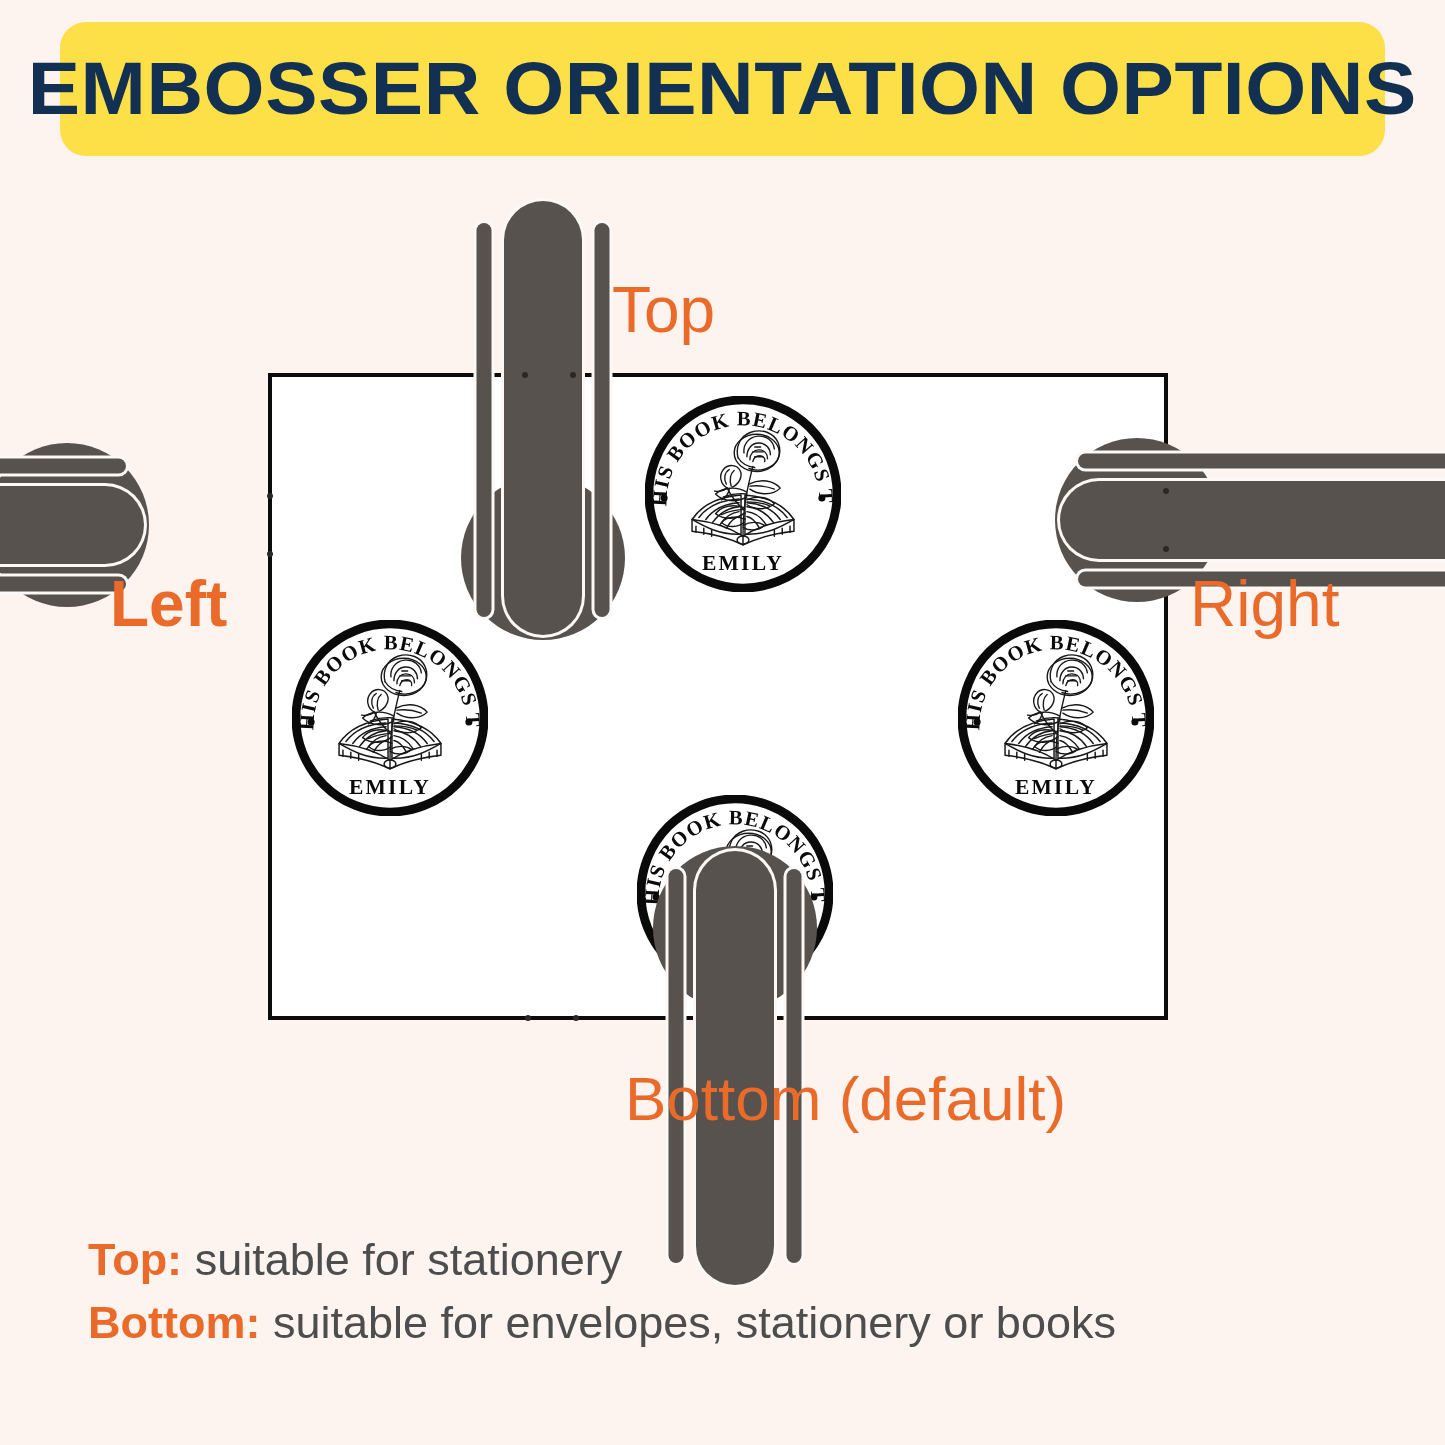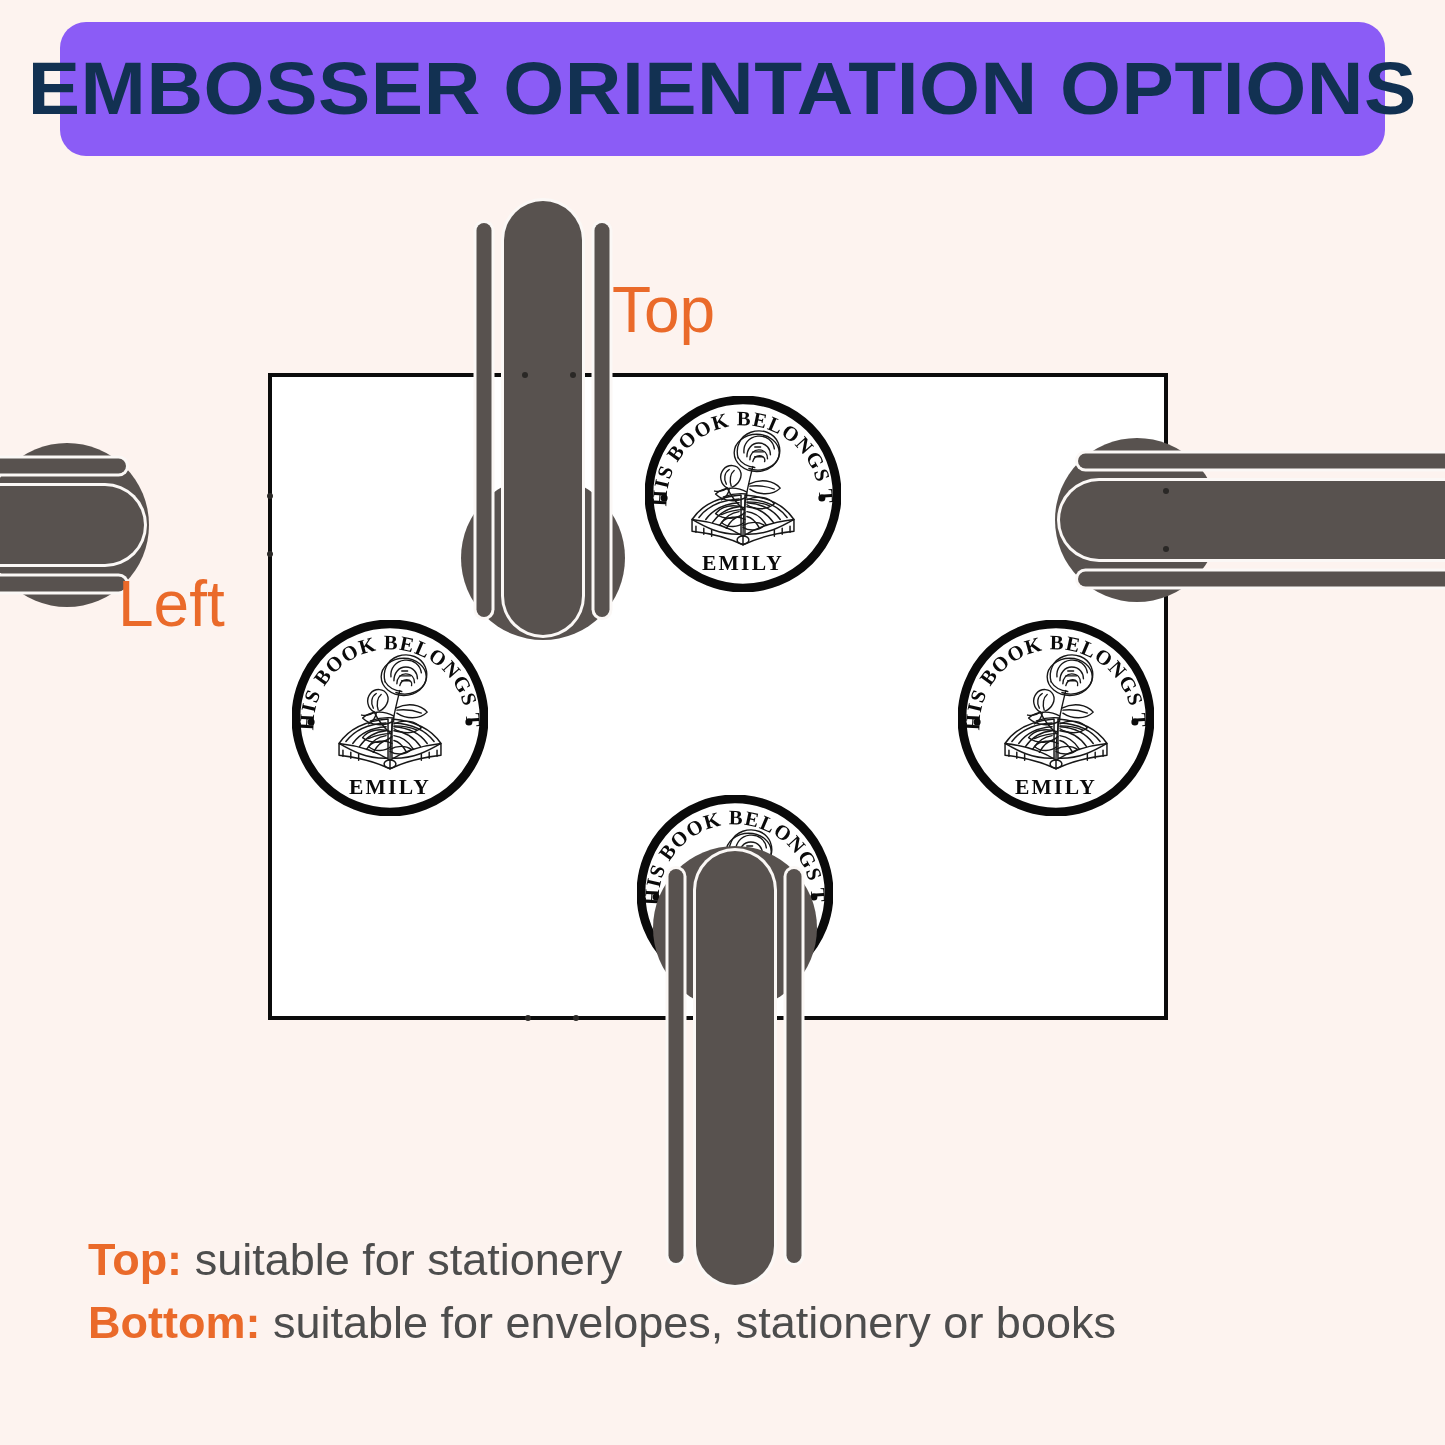--- a/index.html
+++ b/index.html
@@ -15,21 +15,21 @@
     position: relative;
   }
 
   
   #title-banner {
     position: absolute;
     left: 60px;
     top: 22px;
     width: 1325px;
     height: 134px;
-    background: #8b5cf6;
+    background: #fde047;
     border-radius: 26px;
     display: flex;
     align-items: center;
     justify-content: center;
     box-sizing: border-box;
   }
   #page-title {
     color: #123152;
     font-family: "Liberation Sans", sans-serif;
     font-weight: 700;
@@ -52,21 +52,21 @@
   
   .orient-label {
     position: absolute;
     color: #ea6a2a;
     font-family: "Liberation Sans", sans-serif;
     font-size: 64px;
     line-height: 1;
     white-space: nowrap;
   }
   #label-top     { left: 612px;  top: 278px; }
-  #label-left    { left: 118px;  top: 572px; }
+  #label-left    { left: 110px;  top: 572px; font-weight: bold; }
   #label-right   { left: 1190px; top: 572px; }
   #label-bottom  { left: 625px;  top: 1068px; font-size: 62px; }
 
   
   #legend {
     position: absolute;
     left: 88px;
     top: 1228px;
     width: 1300px;
   }
@@ -249,20 +249,22 @@
 
     <g transform="translate(1007,390)">
       <use href="#embosser-symbol-h" x="0" y="0" width="500" height="260"></use>
     </g>
     <circle cx="1166" cy="491" r="3" fill="#2a2826"></circle>
     <circle cx="1166" cy="549" r="3" fill="#2a2826"></circle>
   </svg>
 
   <div class="orient-label" id="label-top">Top</div>
   <div class="orient-label" id="label-left">Left</div>
+  <div class="orient-label" id="label-right">Right</div>
+  <div class="orient-label" id="label-bottom">Bottom (default)</div>
 </div>
 
 <div id="legend">
   <div class="legend-line">
     <span class="legend-key">Top:</span>
     <span class="legend-desc">suitable for stationery</span>
   </div>
   <div class="legend-line">
     <span class="legend-key">Bottom:</span>
     <span class="legend-desc">suitable for envelopes, stationery or books</span>

